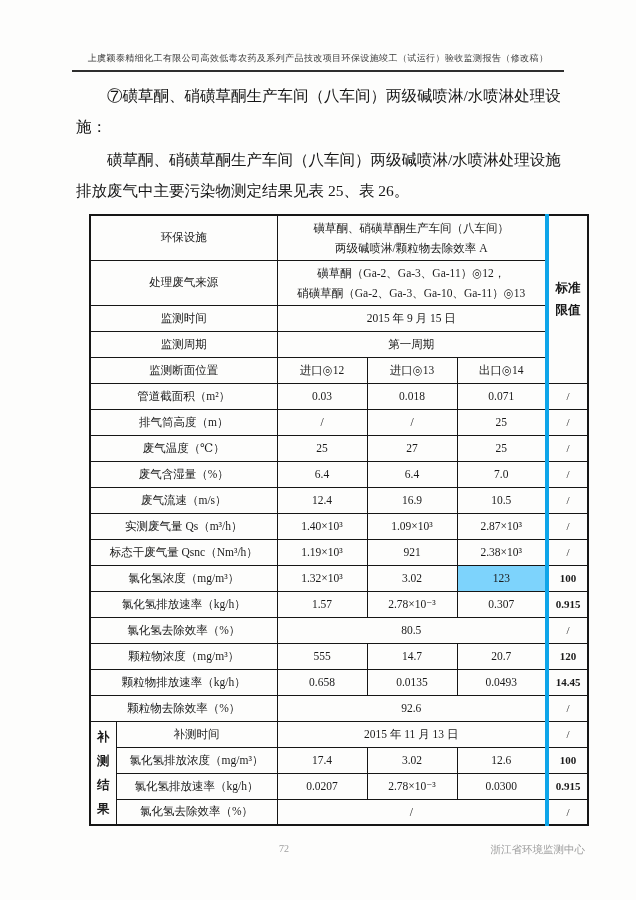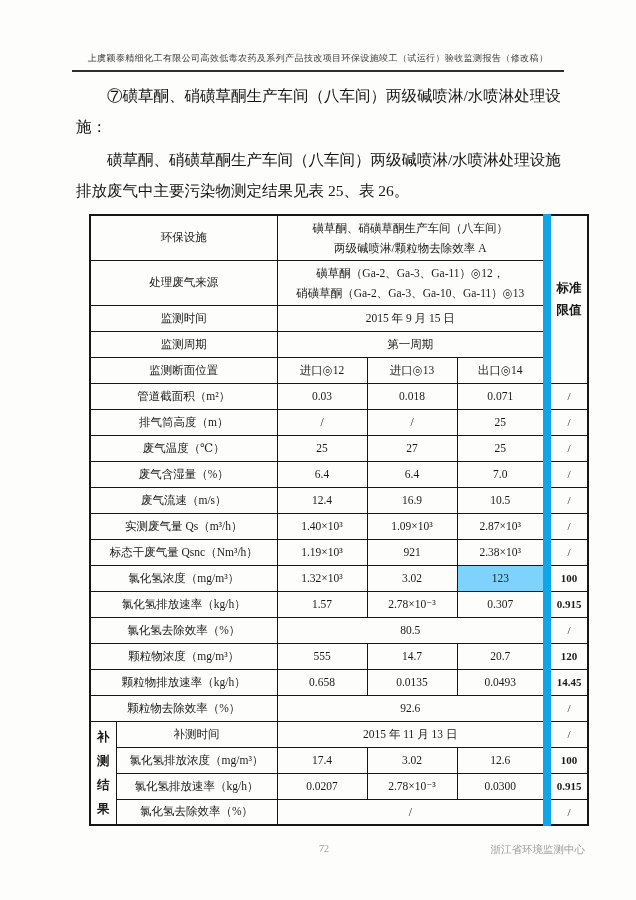--- a/index.html
+++ b/index.html
@@ -11,31 +11,31 @@
   .paras { position:absolute; top:80px; left:76px; width:486px; font-size:15.5px; line-height:31px; color:#151515; }
   .p1 { text-indent:2em; margin-bottom:2px; }
   .p2 { text-indent:2em; }
   .cap { position:absolute; top:171px; left:70px; width:498px; text-align:center;
          font-weight:bold; font-size:13px; line-height:20px; color:#111; }
   table.tbl { position:absolute; top:214px; left:69px; width:498px; border-collapse:collapse;
               font-size:11.5px; color:#1a1a1a; table-layout:fixed;margin-left:20px; }
   .tbl td { border:1px solid #161616; text-align:center; vertical-align:middle;
             height:26px; padding:1px 2px; overflow:hidden; }
   .tbl { border:2px solid #161616; }
-  .tbl td.lim { border-left:8px solid #0ea5e9; font-size:11px; }
+  .tbl td.lim { border-left:4px solid #0ea5e9; font-size:11px; }
   .tbl td.limB { font-weight:bold; }
   .tall td { height:45px; }
   .two { line-height:20px; }
   .limitHead div { width:2em; margin:0 auto; word-break:break-all; font-weight:bold;
                    font-size:12.5px; line-height:22px; }
   .vlabel div { width:1em; margin:0 auto; word-break:break-all; font-weight:bold;
                 font-size:12.5px; line-height:24px; }
   .hl { background:#7dd3fc; }
   .footer-page { position:absolute; top:843px; left:0; width:568px; text-align:center;
-                 font-size:10px; color:#a0a0a0;margin-left:40px; }
+                 font-size:10px; color:#a0a0a0; }
   .footer-org { position:absolute; top:843px; right:51px; font-size:10.5px; color:#9b9b9b; }
 </style>
 </head>
 <body>
 
 <div class="page">
 
   <div class="hdr">上虞颖泰精细化工有限公司高效低毒农药及系列产品技改项目环保设施竣工（试运行）验收监测报告（修改稿）</div>
 
   <div class="paras">

